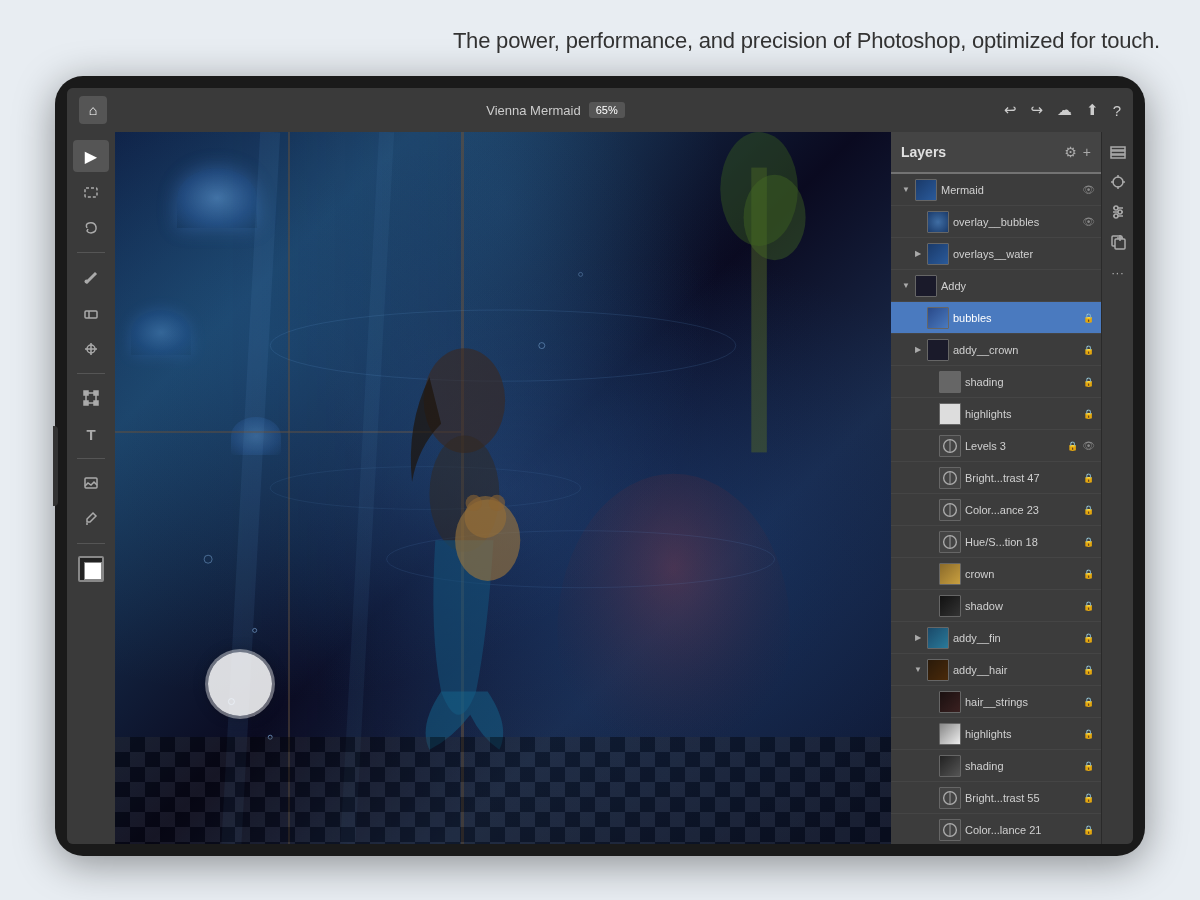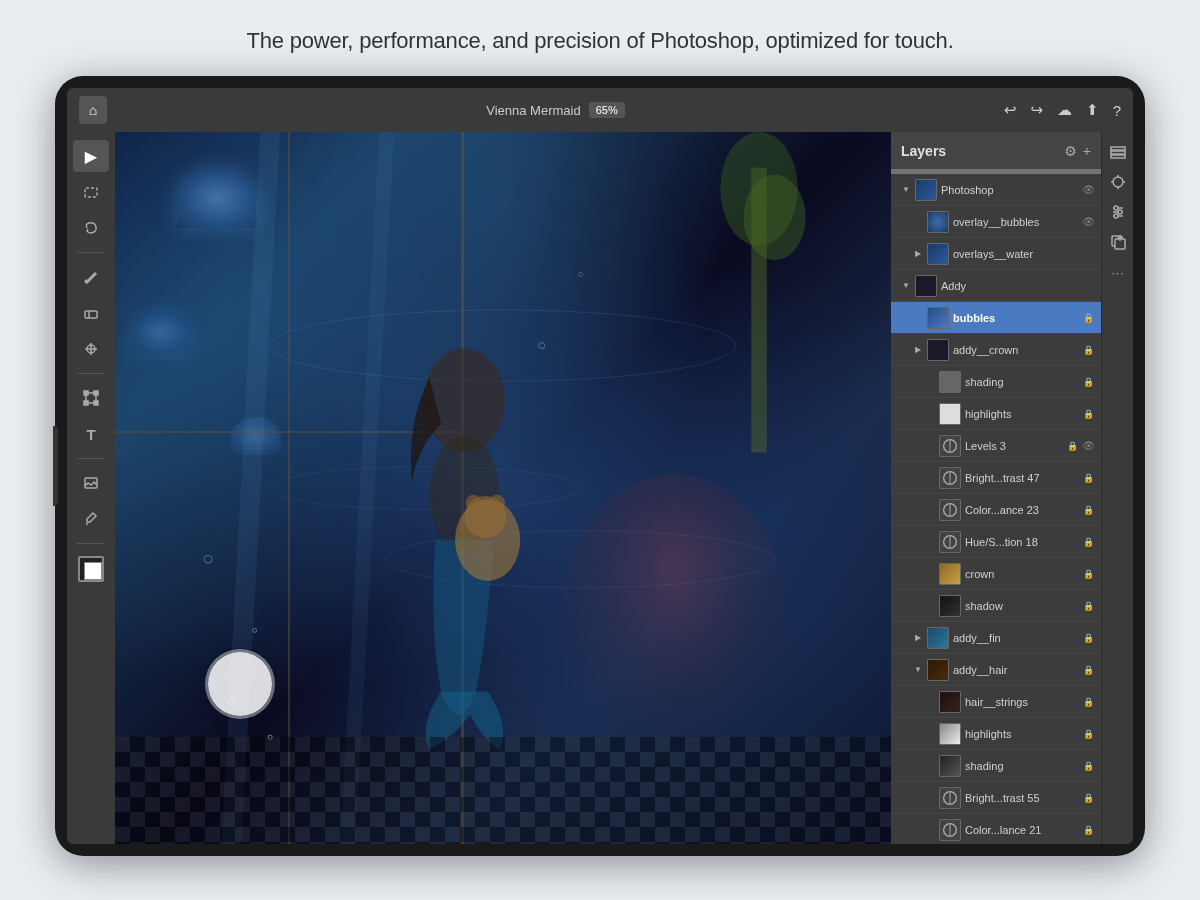--- a/index.html
+++ b/index.html
@@ -11,21 +11,21 @@
       overflow: hidden;
       display: flex;
       flex-direction: column;
       align-items: center;
     }
 
     .tagline {
       font-size: 22px;
       color: #333;
       font-weight: 300;
-      text-align: center;
+      text-align: right;
       padding: 28px 40px 22px;
       letter-spacing: -0.2px;
     }
 
     
     .ipad-frame {
       width: 1090px;
       height: 780px;
       background: #1a1a1a;
       border-radius: 28px;
@@ -292,21 +292,21 @@
       overflow: hidden;
     }
 
     .panel-header {
       height: 42px;
       background: #444;
       display: flex;
       align-items: center;
       justify-content: space-between;
       padding: 0 10px;
-      border-bottom: 5px solid #737373;
+      border-bottom: 2px solid #737373;
     }
 
     .panel-title {
       font-size: 14px;
       font-weight: 600;
       color: #e0e0e0;
     }
 
     .panel-icons {
       display: flex;
@@ -385,21 +385,20 @@
       flex: 1;
       font-size: 11px;
       color: #d0d0d0;
       white-space: nowrap;
       overflow: hidden;
       text-overflow: ellipsis;
     }
 
     .layer-item.selected .layer-name {
       color: #fff;
-      font-weight: bold;
     }
 
     .layer-lock {
       color: #888;
       font-size: 9px;
       flex-shrink: 0;
     }
 
     .layer-eye {
       color: #888;
@@ -621,21 +620,21 @@
             <span class="panel-icon">⚙</span>
             <span class="panel-icon">+</span>
           </div>
         </div>
 
         <div class="layers-list" id="layers-list">
         <div class="layer-item">
               <div class="layer-indent" style="width: 0px;"></div>
               <div class="layer-expand">▼</div>
               <div class="layer-thumb lt-blue"></div>
-              <span class="layer-name">Photoshop</span>
+              <span class="layer-name">Mermaid</span>
               <span class="layer-eye" style="font-size: 10px;">👁</span>
             </div>
             <div class="layer-item">
               <div class="layer-indent" style="width: 12px;"></div>
               <div class="layer-expand"></div>
               <div class="layer-thumb lt-bubbles"></div>
               <span class="layer-name">overlay__bubbles</span>
               <span class="layer-eye" style="font-size: 10px;">👁</span>
             </div>
             <div class="layer-item">

